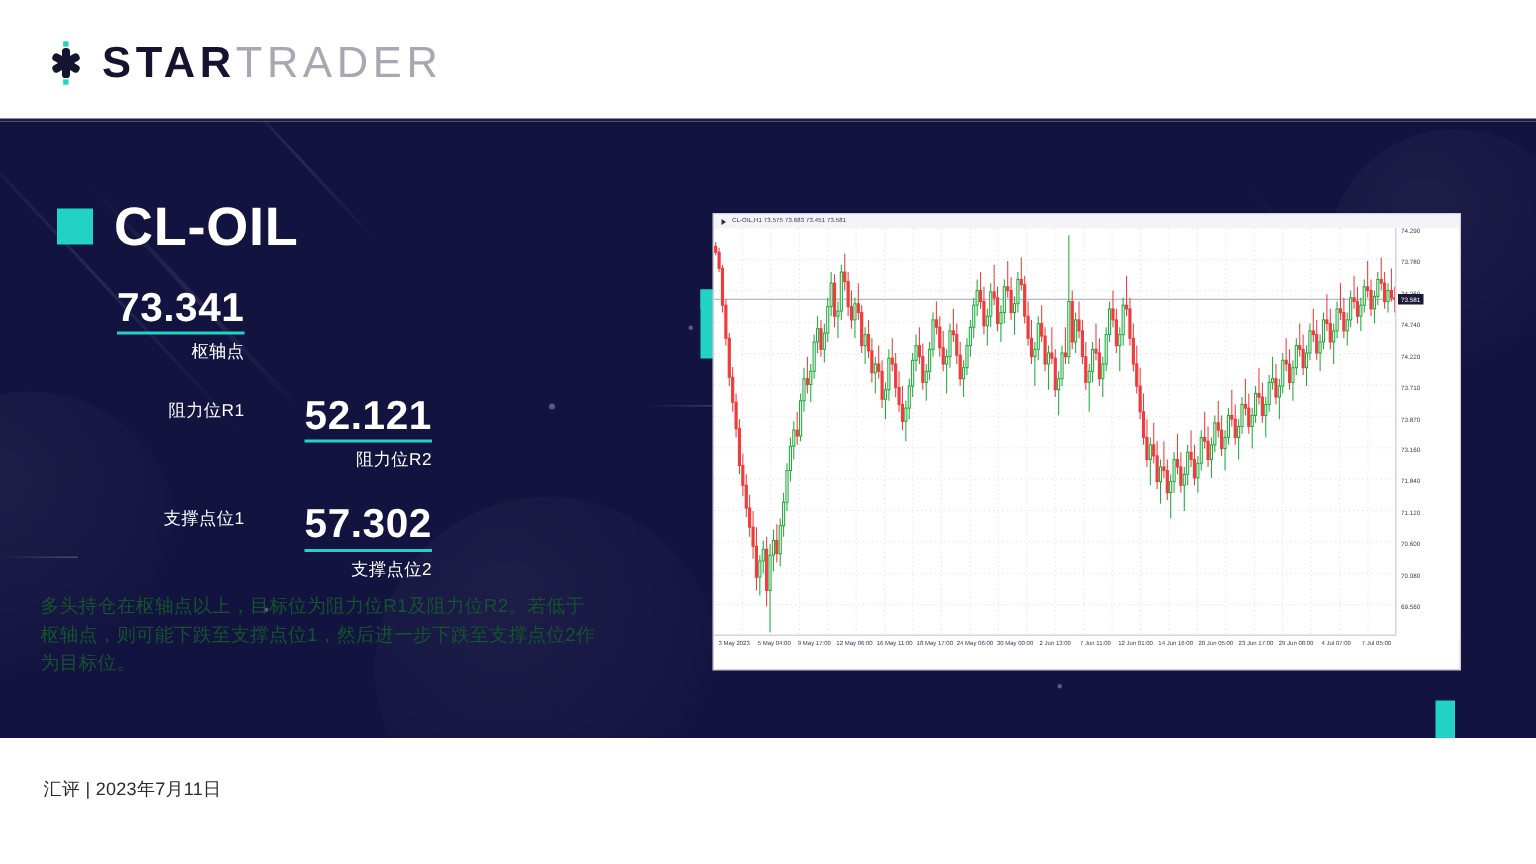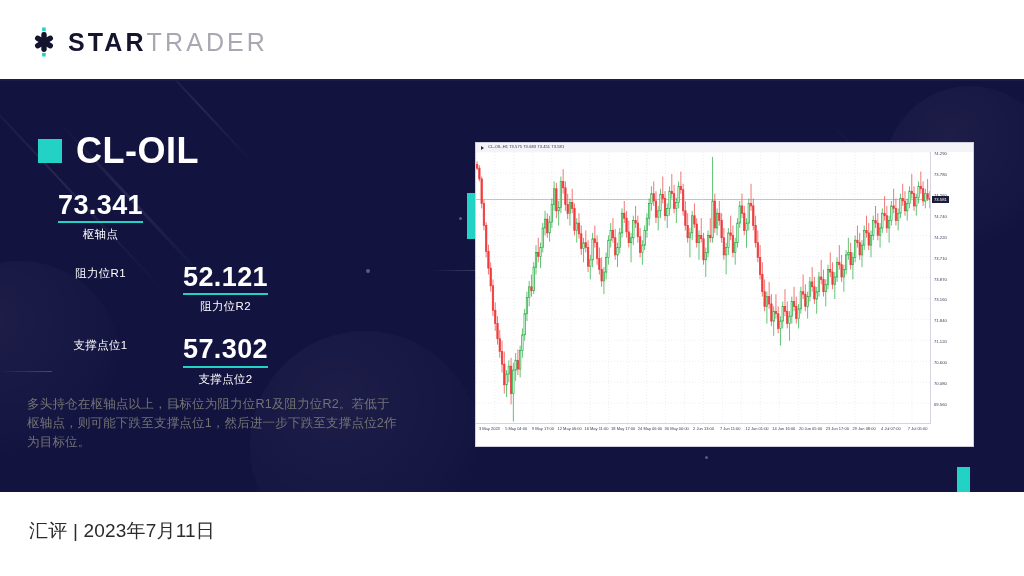--- a/index.html
+++ b/index.html
@@ -9,68 +9,68 @@
     font-family:"Liberation Sans","DejaVu Sans",sans-serif;
     -webkit-font-smoothing:antialiased;
   }
   .page{position:relative;width:1024px;height:576px;}
 
   
   .header{position:absolute;left:0;top:0;width:1024px;height:81px;background:#fff;}
   .logo{position:absolute;left:29px;top:27px;display:flex;align-items:center;height:30px;}
   .logo-mark{position:relative;width:30px;height:30px;flex:0 0 30px;}
   .logo-mark svg{display:block;}
-  .logo-text{margin-left:9px;font-size:25px;letter-spacing:3.1px;font-weight:bold;line-height:1;}
+  .logo-text{margin-left:9px;font-size:29px;letter-spacing:3.1px;font-weight:bold;line-height:1;}
   .logo-star{color:#14142e;}
   .logo-trader{color:#a8a8b2;font-weight:500;}
   .header-rule{position:absolute;left:0;top:79px;width:1024px;height:2px;background:#1b1b46;}
 
   
   .stage{position:absolute;left:0;top:81px;width:1024px;height:411px;background:#131340;overflow:hidden;}
   .stage-bg{position:absolute;inset:0;overflow:hidden;}
   .streak{position:absolute;background:linear-gradient(90deg,rgba(255,255,255,0) 0%,rgba(255,255,255,.085) 50%,rgba(255,255,255,0) 100%);transform-origin:0 0;}
   .planet{position:absolute;border-radius:50%;background:radial-gradient(circle at 38% 30%, rgba(255,255,255,.045), rgba(255,255,255,.012) 60%, rgba(255,255,255,0) 72%);}
   .dot{position:absolute;border-radius:50%;background:#5a5a86;}
   .hairline{position:absolute;height:1px;background:linear-gradient(90deg,rgba(255,255,255,0),rgba(255,255,255,.22));}
 
   
   .title-row{position:absolute;left:38px;top:133px;display:flex;align-items:center;}
   .title-square{width:24px;height:24px;background:#22d3c5;flex:0 0 24px;}
   .title-text{margin-left:14px;color:#ffffff;font-size:36px;font-weight:bold;letter-spacing:.5px;line-height:1;}
 
   .levels{position:absolute;left:38px;top:190px;width:250px;}
   .lvl-row{display:flex;}
-  .lvl{width:125px;text-align:center;}
+  .lvl{width:125px;text-align:right;}
   .lvl.single{width:125px;}
   .lvl-val{color:#ffffff;font-size:27px;font-weight:bold;letter-spacing:.4px;line-height:1.12;display:inline-block;border-bottom:2px solid #22d3c5;padding-bottom:1px;}
   .lvl-lab{color:#ffffff;font-size:11.5px;margin-top:4px;letter-spacing:.3px;}
   .lvl-gap{height:20px;}
 
   .analysis{position:absolute;left:27px;top:390px;width:372px;}
   .analysis-h{color:#ff2d78;font-size:13.5px;font-weight:bold;letter-spacing:.4px;}
   .analysis-h .star{margin-right:2px;}
-  .analysis-b{color:#737373;font-size:12.6px;line-height:1.52;margin-top:5px;letter-spacing:.1px;}
+  .analysis-b{color:#14532d;font-size:12.6px;line-height:1.52;margin-top:5px;letter-spacing:.1px;}
 
   
   .brk{position:absolute;background:#22d3c5;}
   .chart-shell{position:absolute;left:476px;top:143px;width:497px;height:303px;background:#ffffff;box-shadow:0 0 0 1px #cfcfe0;}
   .chart-topbar{position:absolute;left:0;top:0;width:100%;height:9px;background:#f4f4f8;border-bottom:1px solid #e2e2ec;}
   .chart-topbar .tb-txt{position:absolute;left:12px;top:1px;font-size:4px;color:#2a2a50;white-space:nowrap;letter-spacing:.1px;font-family:"Liberation Sans",sans-serif;}
   .chart-topbar .tb-arrow{position:absolute;left:5px;top:2.5px;width:0;height:0;border-left:3px solid #2a2a50;border-top:2px solid transparent;border-bottom:2px solid transparent;}
   .plot{position:absolute;left:0;top:9px;width:455px;height:272px;overflow:hidden;background:#fff;}
   .plot svg{display:block;}
   .yaxis{position:absolute;right:0;top:9px;width:42px;height:272px;border-left:1px solid #d5d5e2;background:#fff;}
   .ytick{position:absolute;left:3px;font-size:4.2px;color:#3a3a5c;line-height:1;white-space:nowrap;}
   .ybadge{position:absolute;left:1px;background:#1b1b3a;color:#fff;font-size:4.2px;line-height:7px;height:7px;padding:0 2px;white-space:nowrap;}
   .xaxis{position:absolute;left:0;bottom:0;width:455px;height:22px;border-top:1px solid #d5d5e2;background:#fff;}
   .xtick{position:absolute;top:2px;font-size:4px;color:#3a3a5c;white-space:nowrap;transform:translateX(-50%);}
 
   
   .footer{position:absolute;left:0;top:492px;width:1024px;height:84px;background:#fff;}
-  .footer-txt{position:absolute;left:29px;top:26px;font-size:19px;color:#2b2b2b;letter-spacing:.2px;}
+  .footer-txt{position:absolute;left:29px;top:26px;font-size:12px;color:#2b2b2b;letter-spacing:.2px;}
 </style>
 </head>
 <body>
 
 <div class="page">
 
   <div class="header">
     <div class="logo">
       <span class="logo-mark">
         <svg width="30" height="30" viewBox="0 0 30 30" aria-hidden="true">

